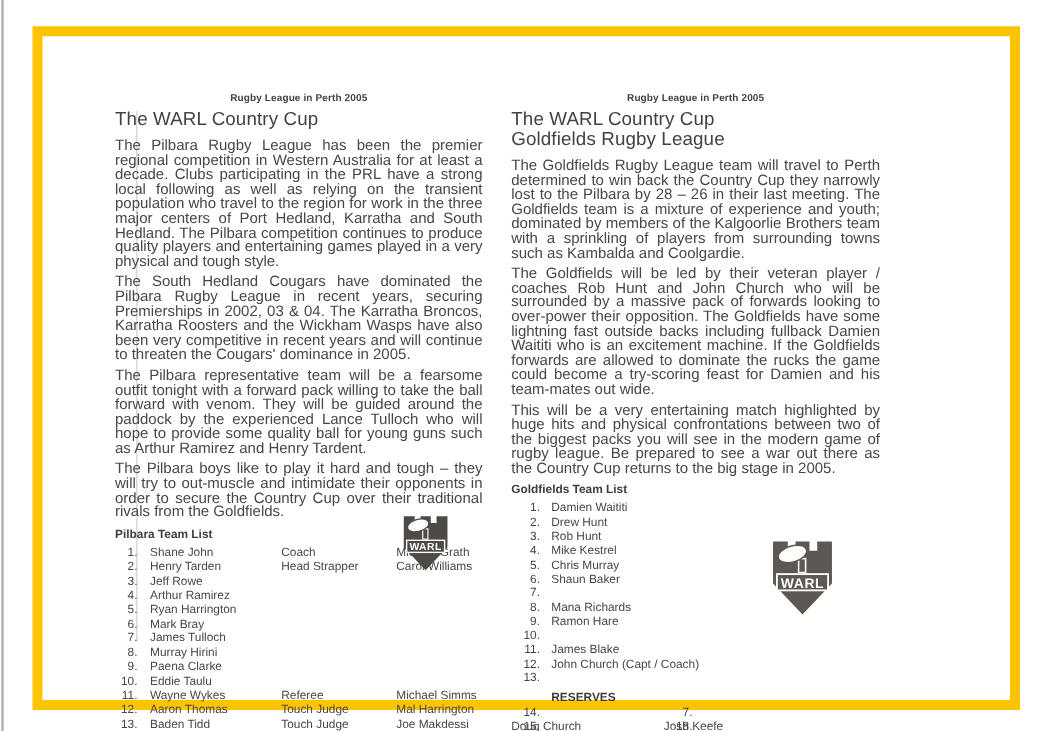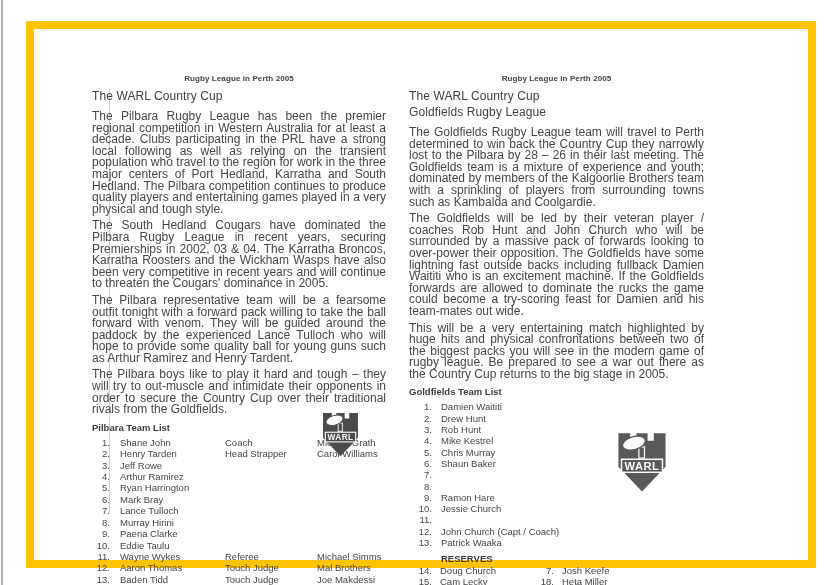--- a/index.html
+++ b/index.html
@@ -19,21 +19,21 @@
 
   .page { position:absolute; top:74px; }
   .page-left  { left:92px;  width:294px; }
   .page-right { left:409px; width:295px; }
 
   .running-header {
     font-size:8px; font-weight:bold; text-align:center; color:#464341;
     line-height:10px; margin-bottom:4px; letter-spacing:0.1px;
   }
   .page-title, .page-subtitle {
-    font-size:12px; line-height:16px; font-weight:400; color:#45413f; letter-spacing:0.1px;
+    font-size:15px; line-height:16px; font-weight:400; color:#45413f; letter-spacing:0.1px;
   }
   .title-block { margin-bottom:7px; }
   .body-para {
     font-size:12px; line-height:11.6px; text-align:justify; margin:0 0 5px 0;
   }
   .team-heading {
     font-size:9.5px; font-weight:bold; color:#413d3b; margin:6px 0 4px 0; line-height:11px;
   }
   .team-list { font-size:9.5px; }
   .team-row { display:grid; grid-template-columns:18px 95px 82px 1fr; column-gap:10px; line-height:11.4px; }
@@ -41,21 +41,21 @@
   .col-num { text-align:right; }
 
   .reserves-heading {
     font-size:9.5px; font-weight:bold; color:#413d3b; margin:5px 0 2px 32px; line-height:11px;
   }
   .reserves-grid {
     display:grid; grid-auto-flow:column;
     grid-template-rows:repeat(3, 10.4px); grid-template-columns:122px 1fr;
     font-size:9.5px; line-height:10.4px;
   }
-  .reserve-item { display:flex; }
+  .reserve-item { display:flex;flex-direction:column; }
   .reserve-item .col-num { width:23px; margin-right:8px; }
 
   .page-num { font-size:7.5px; color:#55514f; margin-top:6px; line-height:9px;font-style:italic; }
 
   .warl-logo { position:absolute; }
   .logo-left  { left:230px; top:338px; width:37px; height:46px; }
   .logo-right { left:208px; top:358px; width:50px; height:62px; }
   .warl-logo svg { width:100%; height:100%; display:block; }
 </style>
 </head>
@@ -109,21 +109,21 @@
         <span class="col-official"></span>
       </div>
       <div class="team-row">
         <span class="col-num">6.</span>
         <span class="col-name">Mark Bray</span>
         <span class="col-role"></span>
         <span class="col-official"></span>
       </div>
       <div class="team-row">
         <span class="col-num">7.</span>
-        <span class="col-name">Lance Tulloch</span>
+        <span class="col-name">James Tulloch</span>
         <span class="col-role"></span>
         <span class="col-official"></span>
       </div>
       <div class="team-row">
         <span class="col-num">8.</span>
         <span class="col-name">Murray Hirini</span>
         <span class="col-role"></span>
         <span class="col-official"></span>
       </div>
       <div class="team-row">
@@ -141,21 +141,21 @@
       <div class="team-row">
         <span class="col-num">11.</span>
         <span class="col-name">Wayne Wykes</span>
         <span class="col-role">Referee</span>
         <span class="col-official">Michael Simms</span>
       </div>
       <div class="team-row">
         <span class="col-num">12.</span>
         <span class="col-name">Aaron Thomas</span>
         <span class="col-role">Touch Judge</span>
-        <span class="col-official">Mal Brothers</span>
+        <span class="col-official">Mal Harrington</span>
       </div>
       <div class="team-row">
         <span class="col-num">13.</span>
         <span class="col-name">Baden Tidd</span>
         <span class="col-role">Touch Judge</span>
         <span class="col-official">Joe Makdessi</span>
       </div>
     </div>
   <div class="warl-logo logo-left">
     <svg viewBox="0 0 40 50" xmlns="http://www.w3.org/2000/svg">
@@ -202,39 +202,39 @@
       </div>
       <div class="team-row-simple">
         <span class="col-num">6.</span>
         <span class="col-name">Shaun Baker</span>
       </div>
       <div class="team-row-simple">
         <span class="col-num">7.</span>
       </div>
       <div class="team-row-simple">
         <span class="col-num">8.</span>
+        <span class="col-name">Mana Richards</span>
       </div>
       <div class="team-row-simple">
         <span class="col-num">9.</span>
         <span class="col-name">Ramon Hare</span>
       </div>
       <div class="team-row-simple">
         <span class="col-num">10.</span>
-        <span class="col-name">Jessie Church</span>
       </div>
       <div class="team-row-simple">
         <span class="col-num">11.</span>
+        <span class="col-name">James Blake</span>
       </div>
       <div class="team-row-simple">
         <span class="col-num">12.</span>
         <span class="col-name">John Church (Capt / Coach)</span>
       </div>
       <div class="team-row-simple">
         <span class="col-num">13.</span>
-        <span class="col-name">Patrick Waaka</span>
       </div>
     </div>
   <div class="reserves-heading">RESERVES</div>
   <div class="reserves-grid">
       <div class="reserve-item">
         <span class="col-num">14.</span>
         <span class="col-name">Doug Church</span>
       </div>
       <div class="reserve-item">
         <span class="col-num">15.</span>

